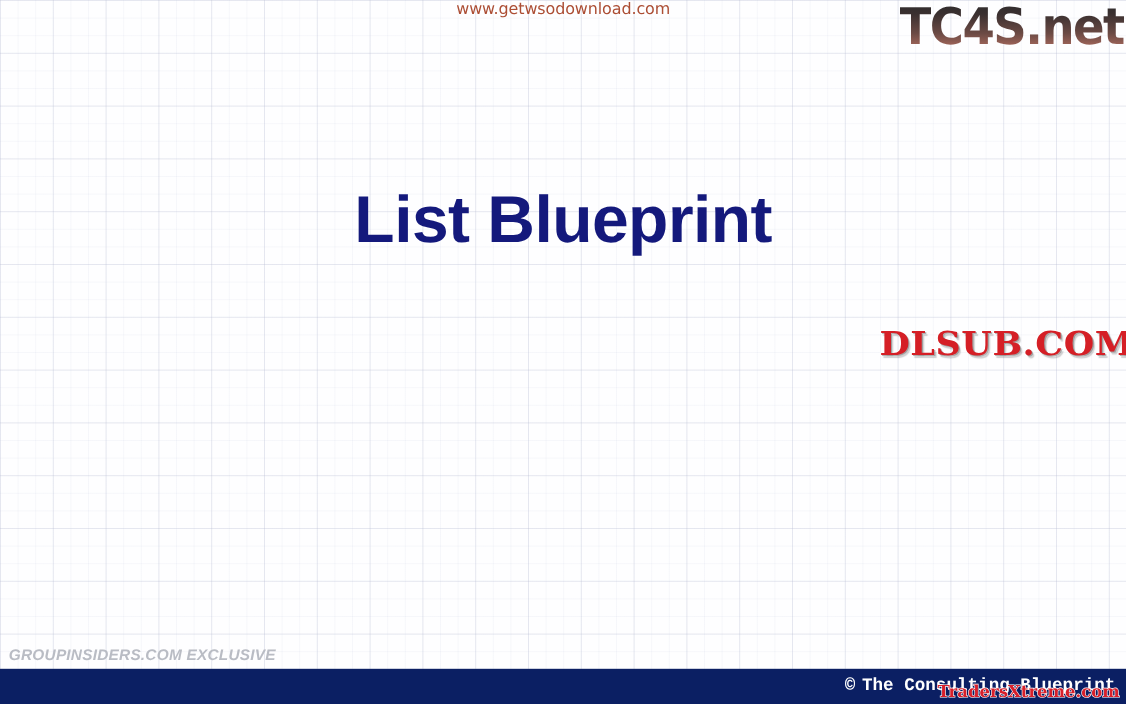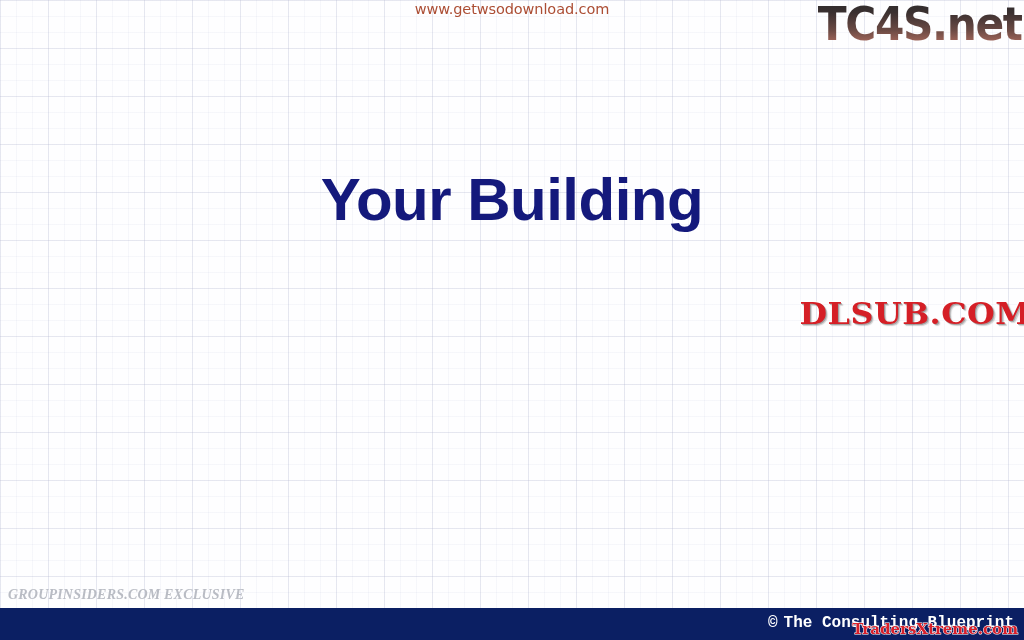--- a/index.html
+++ b/index.html
@@ -115,21 +115,21 @@
     text-shadow:
        1px 1px 0 rgba(120,120,120,0.55),
        2px 2px 1px rgba(120,120,120,0.35);
   }
 
   
   #exclusive-line {
     position: absolute;
     left: 8px;
     top: 586px;
-    font-family: Liberation Serif, serif;
+    font-family: Liberation Sans, sans-serif;
     font-style: italic;
     font-weight: bold;
     font-size: 14px;
     line-height: 18px;
     color: #b9bcc4;
     letter-spacing: 0.2px;
     white-space: nowrap;
   }
 
   
@@ -176,21 +176,21 @@
 </head>
 <body>
 
 <div id="slide">
 
   <div id="top-watermark">www.getwsodownload.com</div>
 
   <div id="site-logo">TC4S.net</div>
 
   <div id="title-block">
-    <div class="title-line">Your Building</div>
+    <div class="title-line">List Blueprint</div>
   </div>
 
   <div id="dlsub-badge">
     <span>DLSUB.COM</span>
   </div>
 
   <div id="exclusive-line">GROUPINSIDERS.COM EXCLUSIVE</div>
 
   <div id="footer-bar">
     <div id="footer-copy">

